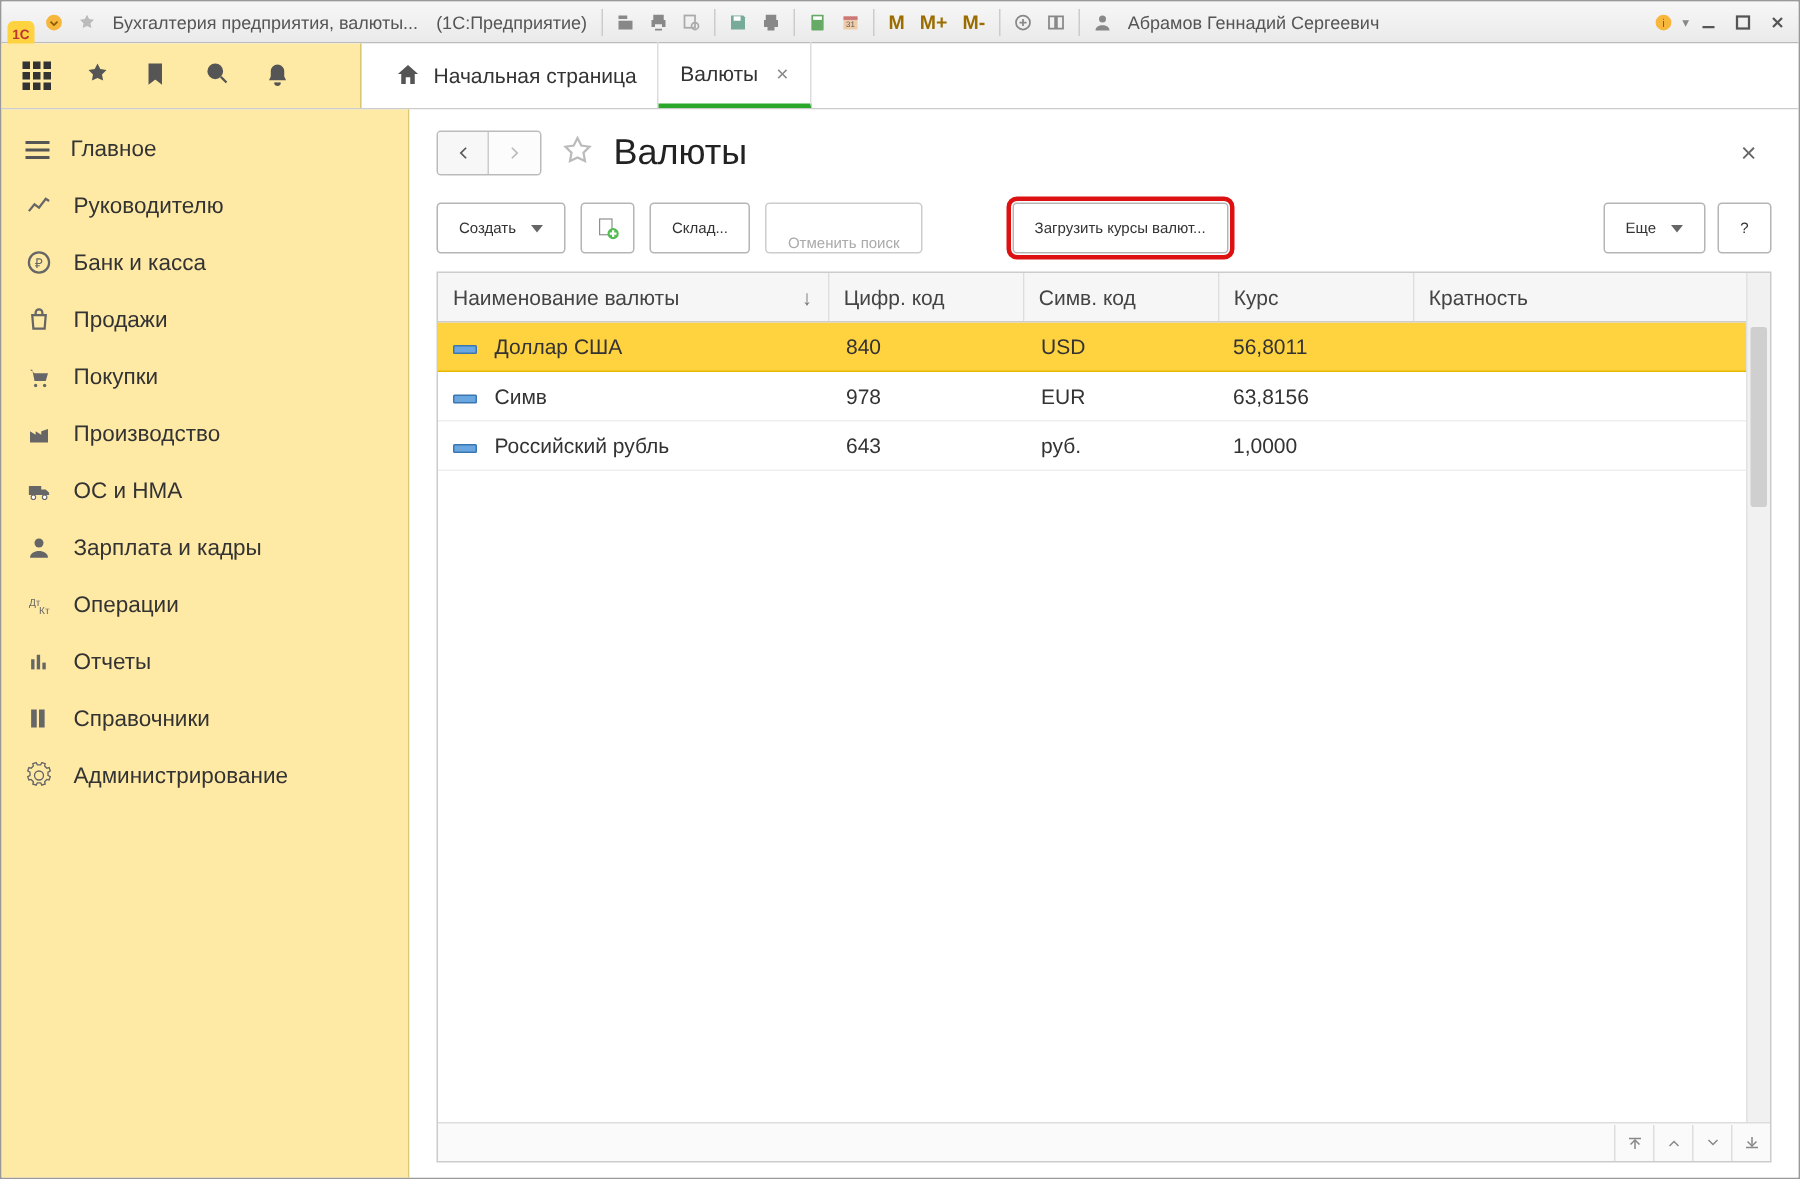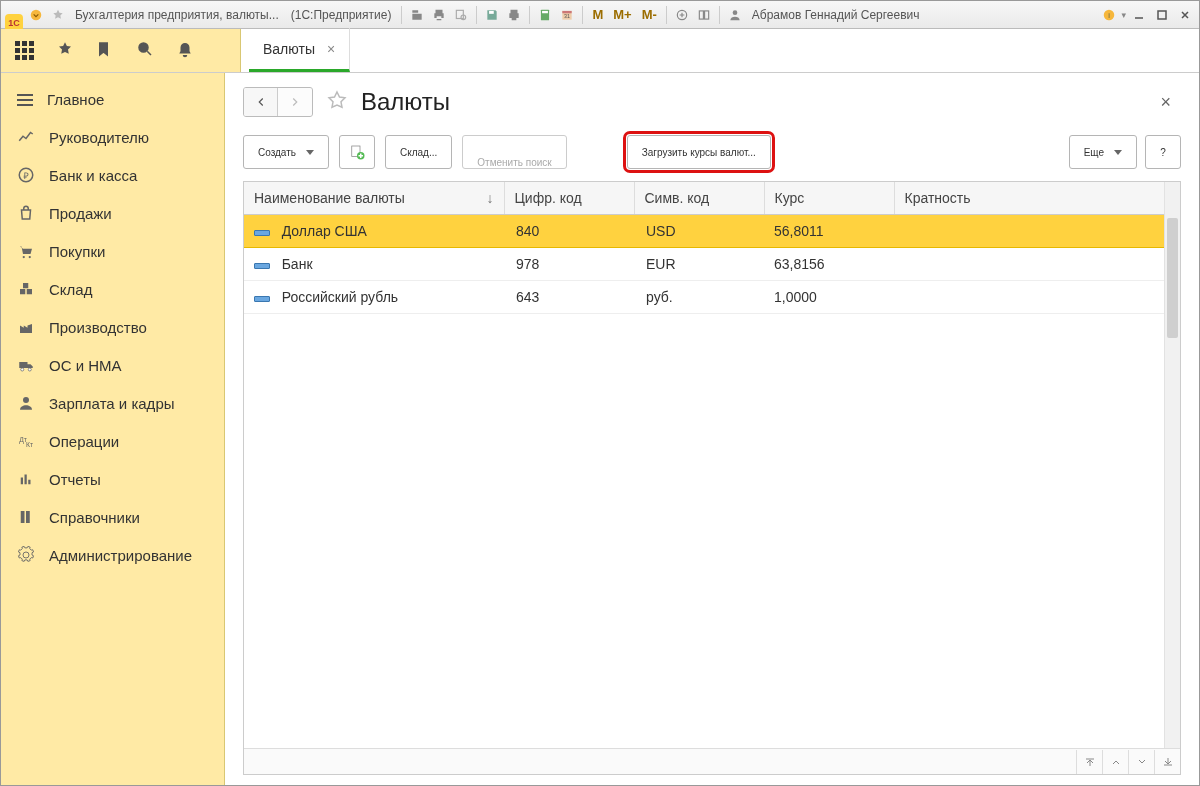--- a/index.html
+++ b/index.html
@@ -23,21 +23,21 @@
   .grid9 { display:grid; grid-template-columns:repeat(3,5px); grid-template-rows:repeat(3,5px); gap:2px;}
   .grid9 span{background:#333; width:5px;height:5px;}
   .tabs { display:flex; align-items:flex-end; padding-left:8px;}
   .tab { height:44px; display:flex; align-items:center; gap:8px; padding:0 14px; border-right:1px solid #ddd; font-size:14px; color:#333; cursor:pointer;}
   .tab.home svg{width:18px;height:18px;}
   .tab.active { border-bottom:3px solid #2aa82a; height:44px; padding-bottom:0;}
   .tab .close{font-size:14px;color:#888;margin-left:4px;}
 
   
   .main { display:flex; height: calc(786px - 28px - 44px); }
-  .sidebar { width:224px; background:#ffeaa5; border-right:1px solid #d9c773; padding:8px 0; overflow:auto;}
+  .sidebar { width:272px; background:#ffeaa5; border-right:1px solid #d9c773; padding:8px 0; overflow:auto;}
   .side-item { display:flex; align-items:center; gap:14px; padding:10px 16px; font-size:15px; color:#333; cursor:pointer;}
   .side-item svg{width:18px;height:18px; fill:#666; flex:none;}
   .side-item .three-lines{display:flex;flex-direction:column;gap:3px;}
   .side-item .three-lines span{width:16px;height:2px;background:#555;}
 
   .content { flex:1; display:flex; flex-direction:column; background:#fff; position:relative;}
   .page-head { display:flex; align-items:center; gap:12px; padding:14px 18px 6px 18px;}
   .navbtns{display:flex; border:1px solid #bbb; border-radius:3px; overflow:hidden;}
   .navbtns button{width:34px;height:28px;background:#f7f7f7;border:none;border-right:1px solid #ccc;display:flex;align-items:center;justify-content:center;cursor:pointer;}
   .navbtns button:last-child{border-right:none;}
@@ -203,20 +203,26 @@
         </svg></span>
     <span><svg viewBox="0 0 24 24" fill="none" stroke="#555" stroke-width="2">
           <circle cx="10" cy="10" r="6"></circle>
           <path d="M15 15l5 5"></path>
         </svg></span>
     <span><svg viewBox="0 0 24 24" fill="none" stroke="#555" stroke-width="2">
           <path d="M6 17h12l-1-2v-5a5 5 0 10-10 0v5l-1 2zM10 20a2 2 0 004 0"></path>
         </svg></span>
   </div>
   <div class="tabs">
+    <div class="tab home">
+      <svg viewBox="0 0 24 24" fill="#555">
+          <path d="M12 3l9 8h-3v9h-4v-6h-4v6H6v-9H3z"></path>
+        </svg>
+      <span>Начальная страница</span>
+    </div>
     <div class="tab active">
       <span>Валюты</span>
       <span class="close">×</span>
     </div>
   </div>
 </div>
 
 <div class="main">
   <div class="sidebar">
     <div class="side-item">
@@ -246,28 +252,20 @@
         </svg>
         <span>Продажи</span>
       </div>
     <div class="side-item">
         <svg viewBox="0 0 24 24" fill="#666">
           <path d="M4 6h2l2 10h10l2-7H8"></path>
           <circle cx="9" cy="20" r="1.5"></circle>
           <circle cx="17" cy="20" r="1.5"></circle>
         </svg>
         <span>Покупки</span>
-      </div>
-    <div class="side-item">
-        <svg viewBox="0 0 24 24" fill="#666">
-          <rect x="4" y="12" width="7" height="7"></rect>
-          <rect x="13" y="12" width="7" height="7"></rect>
-          <rect x="8" y="4" width="7" height="7"></rect>
-        </svg>
-        <span>Склад</span>
       </div>
     <div class="side-item">
         <svg viewBox="0 0 24 24" fill="#666">
           <path d="M4 20V10l5 3V10l5 3V10l6-2v12z"></path>
         </svg>
         <span>Производство</span>
       </div>
     <div class="side-item">
         <svg viewBox="0 0 24 24" fill="#666">
           <path d="M3 8h11v8H3zM14 11h4l3 3v2h-7z"></path>
@@ -387,21 +385,21 @@
         </thead>
         <tbody id="tbody">
             <tr class="selected">
               <td><span class="row-marker"></span>&nbsp;&nbsp;&nbsp;<span>Доллар США</span></td>
               <td class="code">840</td>
               <td class="code">USD</td>
               <td class="num">56,8011</td>
               <td></td>
             </tr>
             <tr>
-              <td><span class="row-marker"></span>&nbsp;&nbsp;&nbsp;<span>Банк</span></td>
+              <td><span class="row-marker"></span>&nbsp;&nbsp;&nbsp;<span>Симв</span></td>
               <td class="code">978</td>
               <td class="code">EUR</td>
               <td class="num">63,8156</td>
               <td></td>
             </tr>
             <tr>
               <td><span class="row-marker"></span>&nbsp;&nbsp;&nbsp;<span>Российский рубль</span></td>
               <td class="code">643</td>
               <td class="code">руб.</td>
               <td class="num">1,0000</td>

